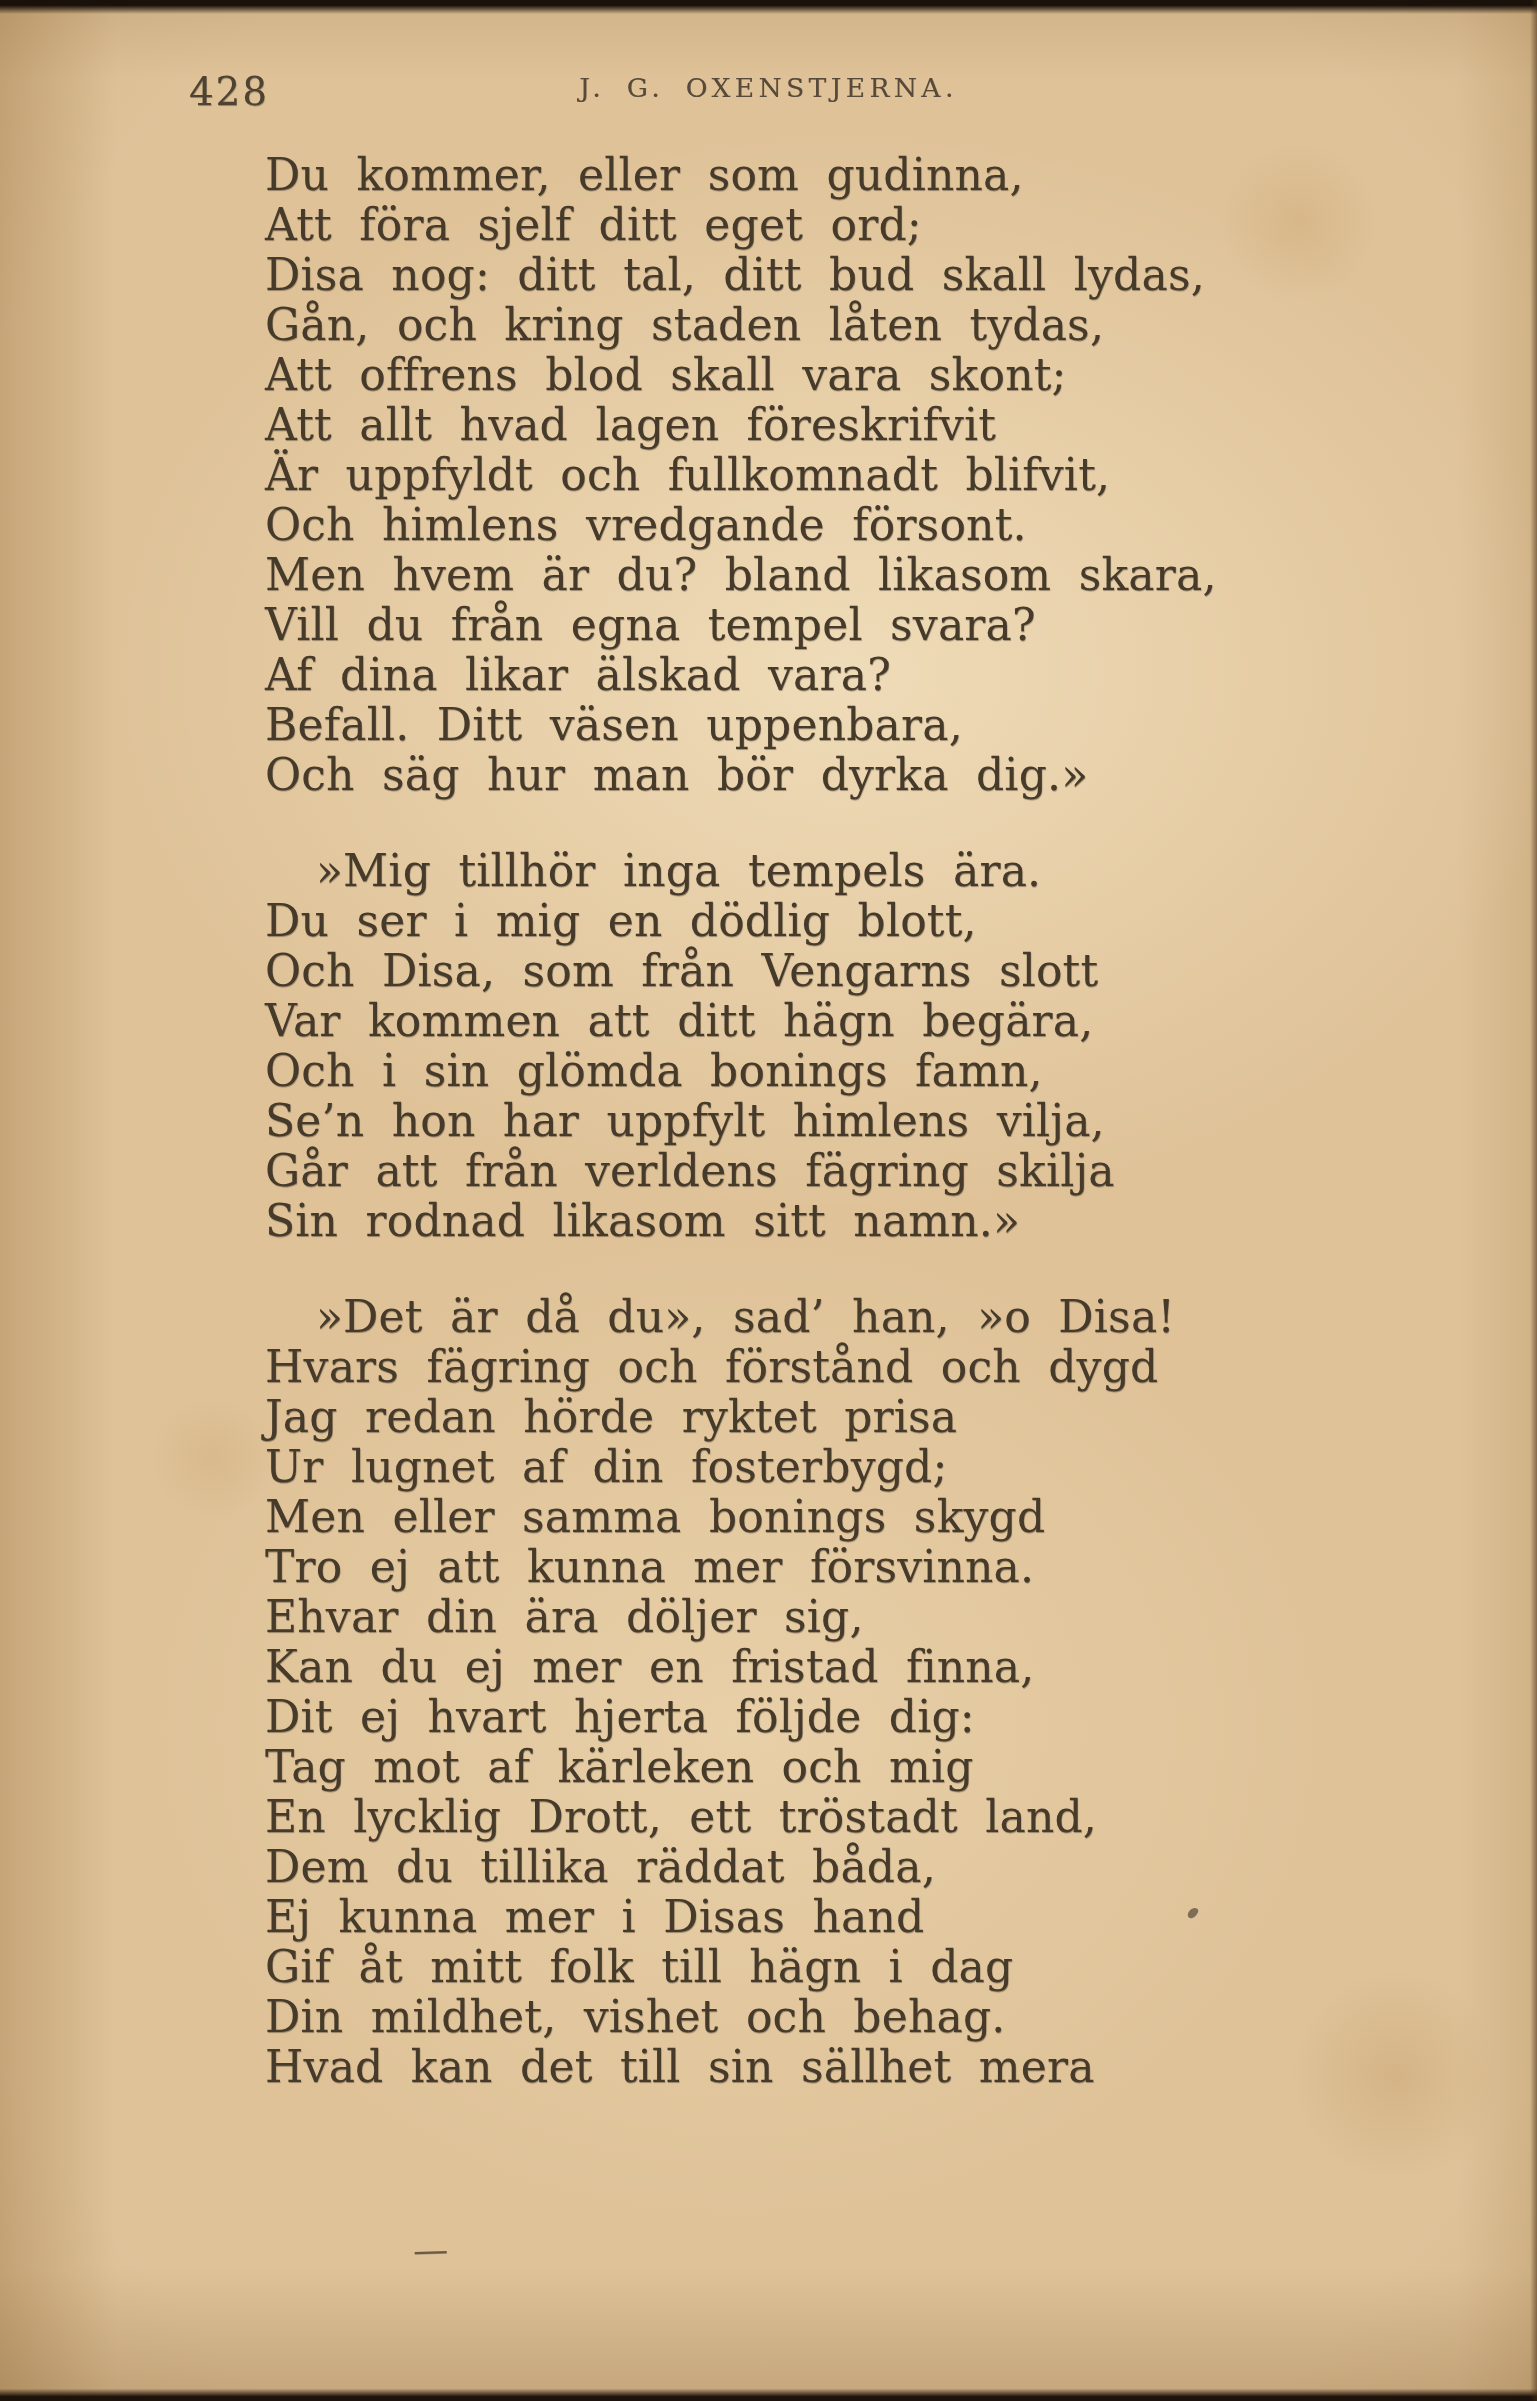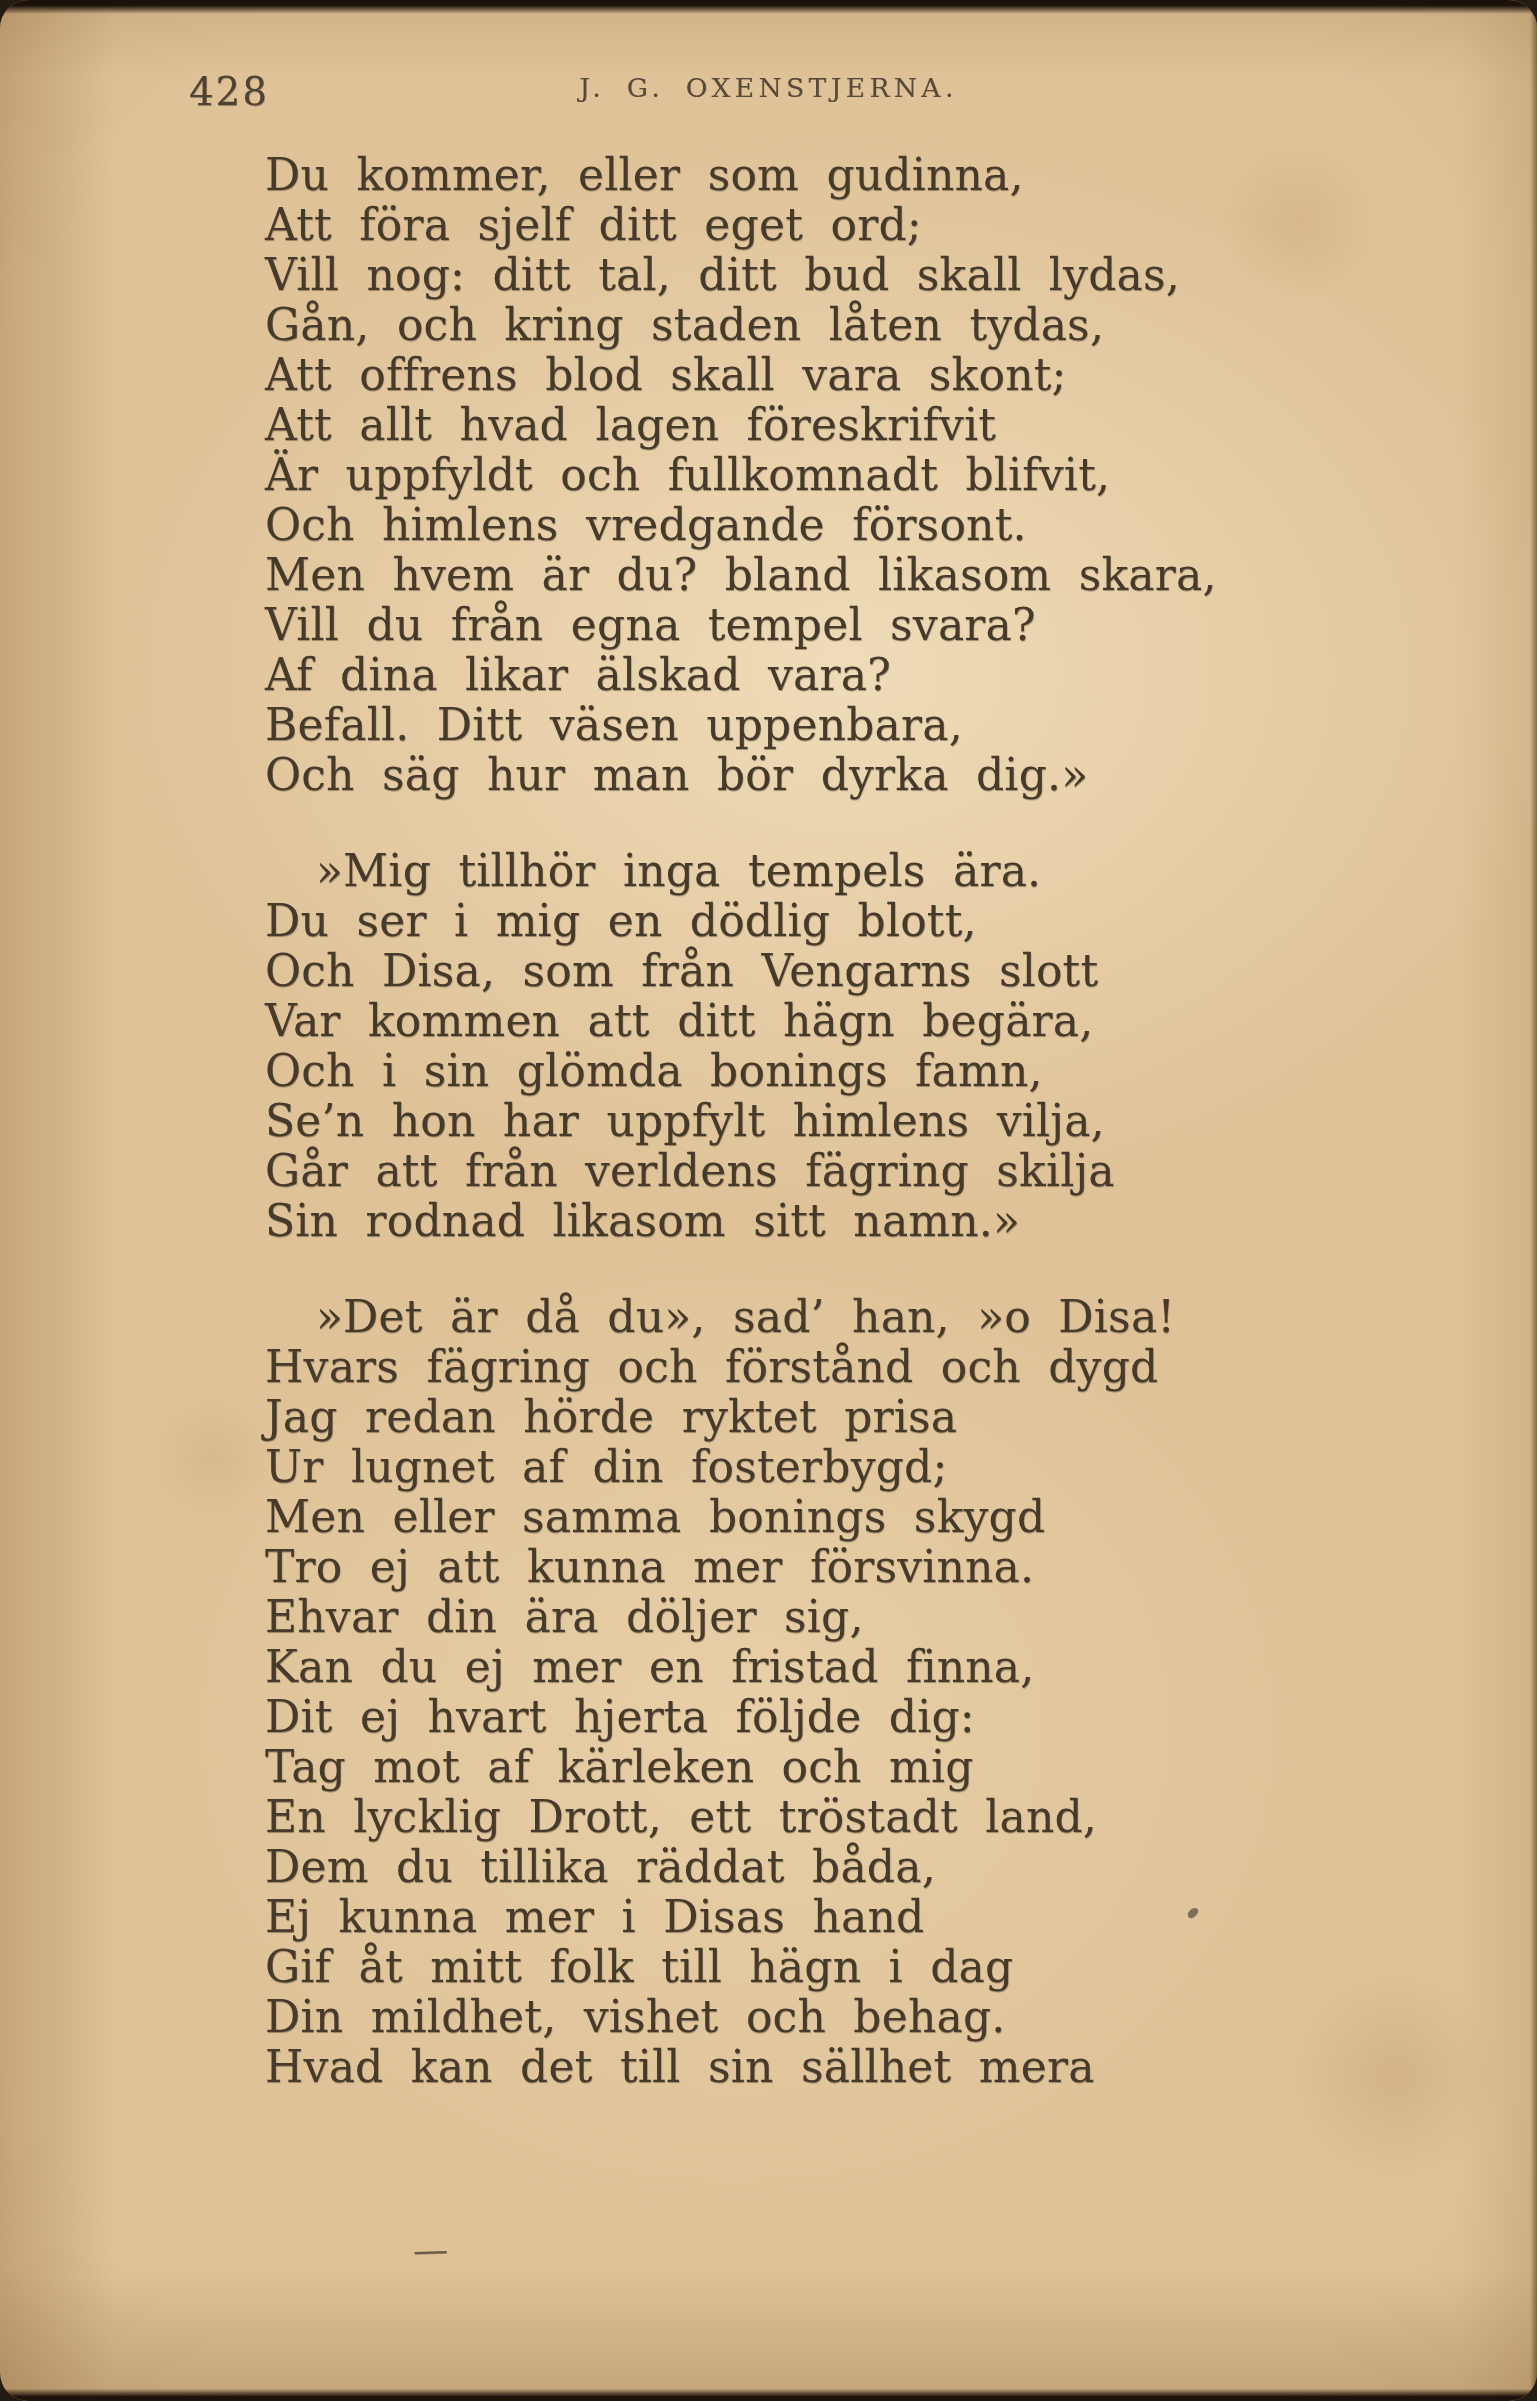--- a/index.html
+++ b/index.html
@@ -15,21 +15,20 @@
       radial-gradient(ellipse 1016px 751px at 55% 28%, rgba(255,245,216,0.50), rgba(255,245,216,0) 72%),
       radial-gradient(ellipse 839px 707px at 48% 72%, rgba(252,238,203,0.30), rgba(252,238,203,0) 70%),
       radial-gradient(circle 80px at 1299px 221px, rgba(186,146,90,0.22), rgba(186,146,90,0) 100%),
       radial-gradient(circle 62px at 212px 1458px, rgba(186,146,90,0.18), rgba(186,146,90,0) 100%),
       radial-gradient(circle 106px at 1396px 2076px, rgba(170,130,75,0.22), rgba(170,130,75,0) 100%),
       radial-gradient(ellipse 1679px 2386px at 50% 50%, rgba(0,0,0,0) 58%, rgba(125,90,42,0.30) 100%),
       linear-gradient(90deg, rgba(138,98,48,0.30), rgba(138,98,48,0) 115px),
       linear-gradient(270deg, rgba(138,98,48,0.16), rgba(138,98,48,0) 80px),
       linear-gradient(0deg, rgba(118,82,38,0.26), rgba(118,82,38,0) 133px),
       linear-gradient(180deg, rgba(118,82,38,0.14), rgba(118,82,38,0) 80px);
-    border-radius: 28px;
   }
 
   .edge-top {
     position: absolute; top: 0; left: 0; right: 0; height: 14px;
     background: linear-gradient(180deg, #19110a 0px, #19110a 5.3px, rgba(25,17,10,0) 14px);
   }
   .edge-bottom {
     position: absolute; bottom: 0; left: 0; right: 0; height: 12.4px;
     background: linear-gradient(0deg, #1d130b 0px, #1d130b 4.4px, rgba(29,19,11,0) 12.4px);
   }
@@ -100,21 +99,21 @@
   <div class="edge-bottom"></div>
   <div class="edge-right"></div>
 
   <div class="page-number">428</div>
   <div class="running-header">J. G. OXENSTJERNA.</div>
 
   <div class="poem" id="poem">
       <div class="stanza">
         <div class="line">Du kommer, eller som gudinna,</div>
         <div class="line">Att föra sjelf ditt eget ord;</div>
-        <div class="line">Vill nog: ditt tal, ditt bud skall lydas,</div>
+        <div class="line">Disa nog: ditt tal, ditt bud skall lydas,</div>
         <div class="line">Gån, och kring staden låten tydas,</div>
         <div class="line">Att offrens blod skall vara skont;</div>
         <div class="line">Att allt hvad lagen föreskrifvit</div>
         <div class="line">Är uppfyldt och fullkomnadt blifvit,</div>
         <div class="line">Och himlens vredgande försont.</div>
         <div class="line">Men hvem är du? bland likasom skara,</div>
         <div class="line">Vill du från egna tempel svara?</div>
         <div class="line">Af dina likar älskad vara?</div>
         <div class="line">Befall.  Ditt väsen uppenbara,</div>
         <div class="line">Och säg hur man bör dyrka dig.»</div>

